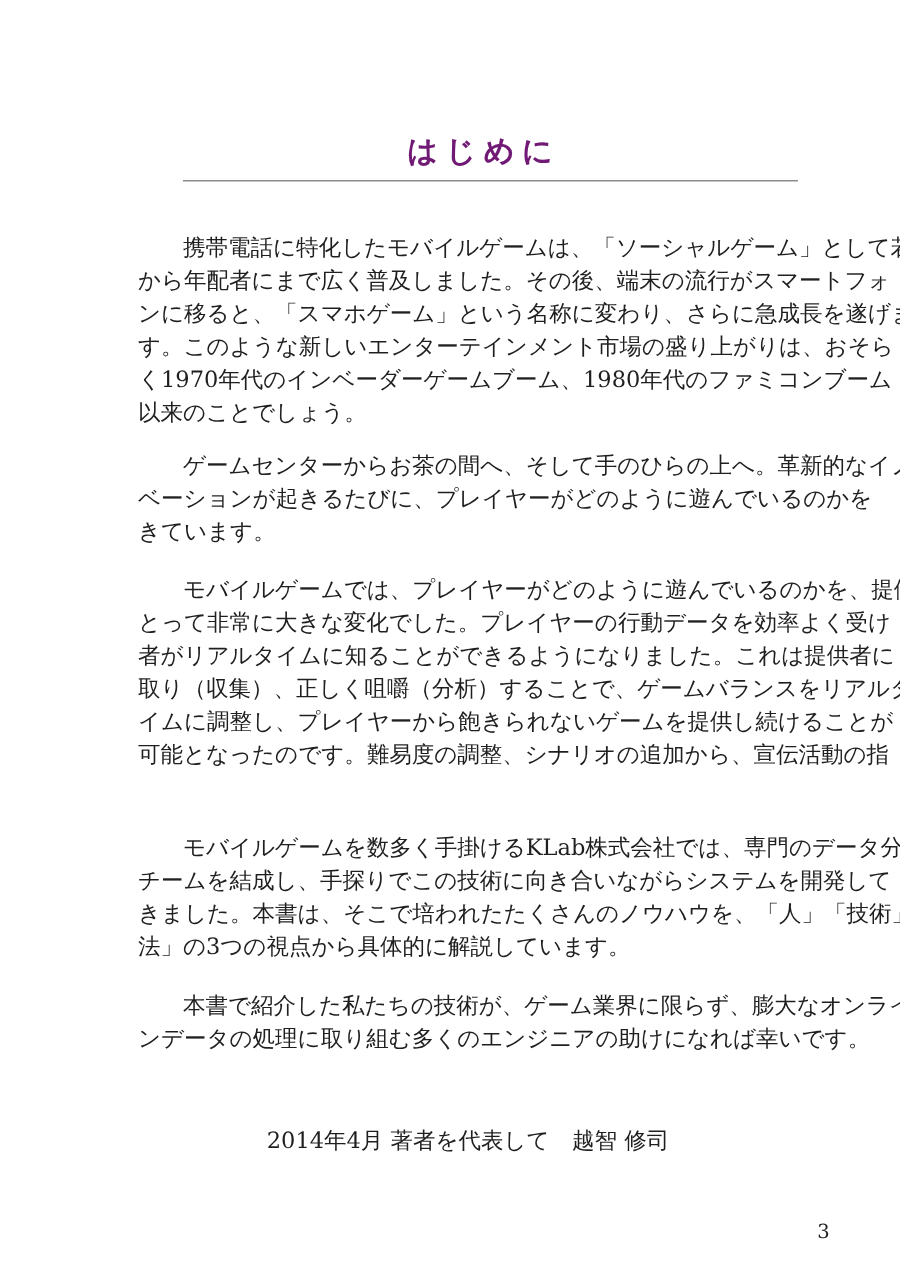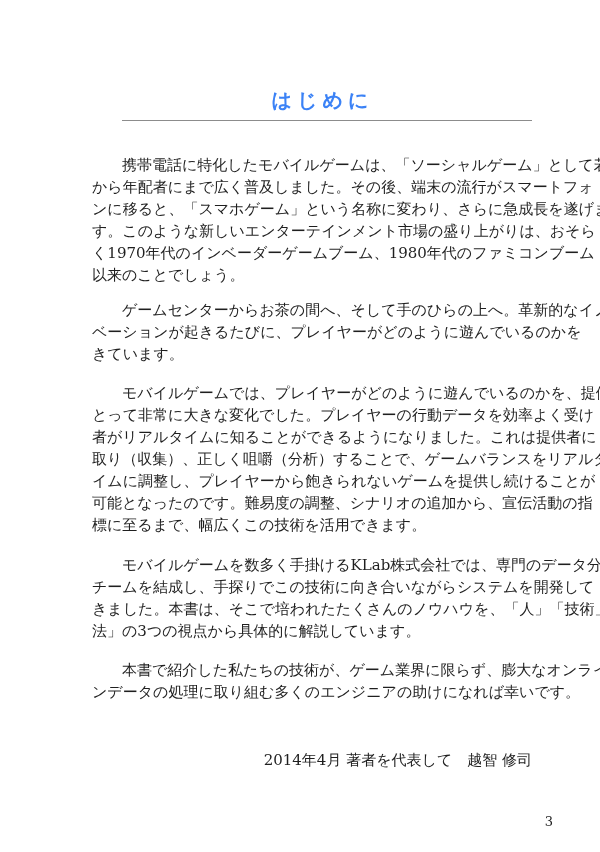--- a/index.html
+++ b/index.html
@@ -25,21 +25,21 @@
     top: 88px;
     left: 92px;
     width: 456px;
     text-align: center;
     font-family: "DejaVu Sans", "Liberation Sans", sans-serif;
     font-weight: 700;
     font-size: 20px;
     line-height: 24px;
     letter-spacing: 5px;
     text-indent: 5px;
-    color: #3b82f6;
+    color: #701a75;
   }
   .title-rule {
     position: absolute;
     top: 120px;
     left: 122px;
     width: 410px;
     height: 1px;
     background: #8c8c8c;
   }
   .para {
@@ -65,21 +65,21 @@
   #para-1 { top: 154px; }
   #para-2 { top: 299px; }
   #para-3 { top: 382px; }
   #para-4 { top: 554px; }
   #para-5 { top: 659px; }
   .signature {
     position: absolute;
     top: 749px;
     left: 92px;
     width: 440px;
-    text-align: right;
+    text-align: center;
     font-size: 15px;
     line-height: 22px;
   }
   .page-number {
     position: absolute;
     top: 813px;
     left: 538px;
     width: 22px;
     text-align: center;
     font-size: 13px;
@@ -110,21 +110,20 @@
       <div class="line">きています。</div>
     </div>
 
   <div class="para" id="para-3">
       <div class="line">モバイルゲームでは、プレイヤーがどのように遊んでいるのかを、提供</div>
       <div class="line">とって非常に大きな変化でした。プレイヤーの行動データを効率よく受け</div>
       <div class="line">者がリアルタイムに知ることができるようになりました。これは提供者に</div>
       <div class="line">取り（収集）、正しく咀嚼（分析）することで、ゲームバランスをリアルタ</div>
       <div class="line">イムに調整し、プレイヤーから飽きられないゲームを提供し続けることが</div>
       <div class="line">可能となったのです。難易度の調整、シナリオの追加から、宣伝活動の指</div>
-      <div class="line">標に至るまで、幅広くこの技術を活用できます。</div>
     </div>
 
   <div class="para" id="para-4">
       <div class="line">モバイルゲームを数多く手掛けるKLab株式会社では、専門のデータ分析</div>
       <div class="line">チームを結成し、手探りでこの技術に向き合いながらシステムを開発して</div>
       <div class="line">きました。本書は、そこで培われたたくさんのノウハウを、「人」「技術」「手</div>
       <div class="line">法」の3つの視点から具体的に解説しています。</div>
     </div>
 
   <div class="para" id="para-5">

